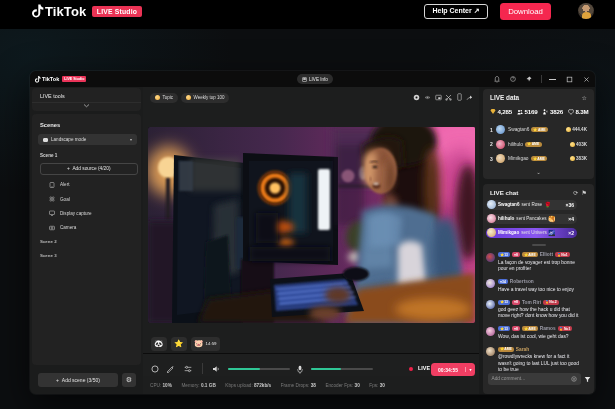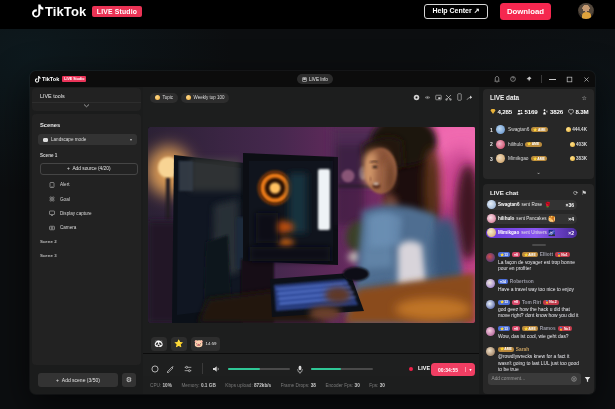--- a/index.html
+++ b/index.html
@@ -10,21 +10,21 @@
  radial-gradient(300px 200px at 612px 130px, rgba(14,40,52,.25), rgba(0,0,0,0) 70%),
  #0c0e10;}
 
 .nav{position:absolute;left:0;top:0;width:615px;height:29px;background:#000;display:flex;align-items:center;padding-bottom:7px;}
 .navlogo{display:flex;align-items:center;margin-left:32px;}
 .tnote{width:12px;height:15px;}
 .navword{color:#fff;font-weight:bold;font-size:13px;letter-spacing:.1px;margin-left:1px;}
 .navbadge{background:#eb3355;color:#fff;border-radius:2px;font-size:6.8px;font-weight:bold;padding:2px 4.5px;margin-left:6px;letter-spacing:.2px;}
 .navright{margin-left:auto;display:flex;align-items:center;margin-right:21px;}
 .helpbtn{border:1px solid #d8d8d8;color:#fff;border-radius:3px;font-size:7px;font-weight:bold;height:15px;width:64px;display:flex;align-items:center;justify-content:center;}
-.dlbtn{background:#f5274f;color:#fff;border-radius:3.5px;font-size:7.8px;font-weight:bold;height:17px;width:51px;display:flex;align-items:center;justify-content:center;margin-left:12px;}
+.dlbtn{background:#f5274f;color:#fff;border-radius:3.5px;font-size:7.8px;font-weight:normal;height:17px;width:51px;display:flex;align-items:center;justify-content:center;margin-left:12px;}
 .avatar{width:16px;height:16px;border-radius:50%;margin-left:27px;background:radial-gradient(circle at 50% 32%,#c79b72 0 26%,#54483c 27% 58%,#3c342c 59%);overflow:hidden;position:relative;}
 .avatar:after{content:"";position:absolute;left:3.5px;top:9px;width:9px;height:7px;border-radius:50% 50% 0 0;background:#e0a43c;}
 
 .win{position:absolute;left:30px;top:71px;width:565px;height:323px;background:#1a1a1a;border-radius:6px;box-shadow:0 0 0 1px rgba(255,255,255,.045),0 12px 36px rgba(0,0,0,.65);overflow:hidden;}
 .titlebar{position:absolute;left:0;top:0;width:100%;height:16px;background:#0c0c0c;display:flex;align-items:center;}
 .wlogo{display:flex;align-items:center;margin-left:5px;}
 .wnote{width:6px;height:7px;}
 .wword{color:#fff;font-weight:bold;font-size:5.5px;margin-left:1px;}
 .wbadge{background:#ea3459;color:#fff;border-radius:1px;font-size:3.6px;font-weight:bold;padding:1px 2px;margin-left:3px;}
 .liveinfo{position:absolute;left:267px;top:3px;height:10px;background:#2c2c2c;border-radius:5px;color:#e8e8e8;font-size:4.6px;display:flex;align-items:center;padding:0 5px;}

